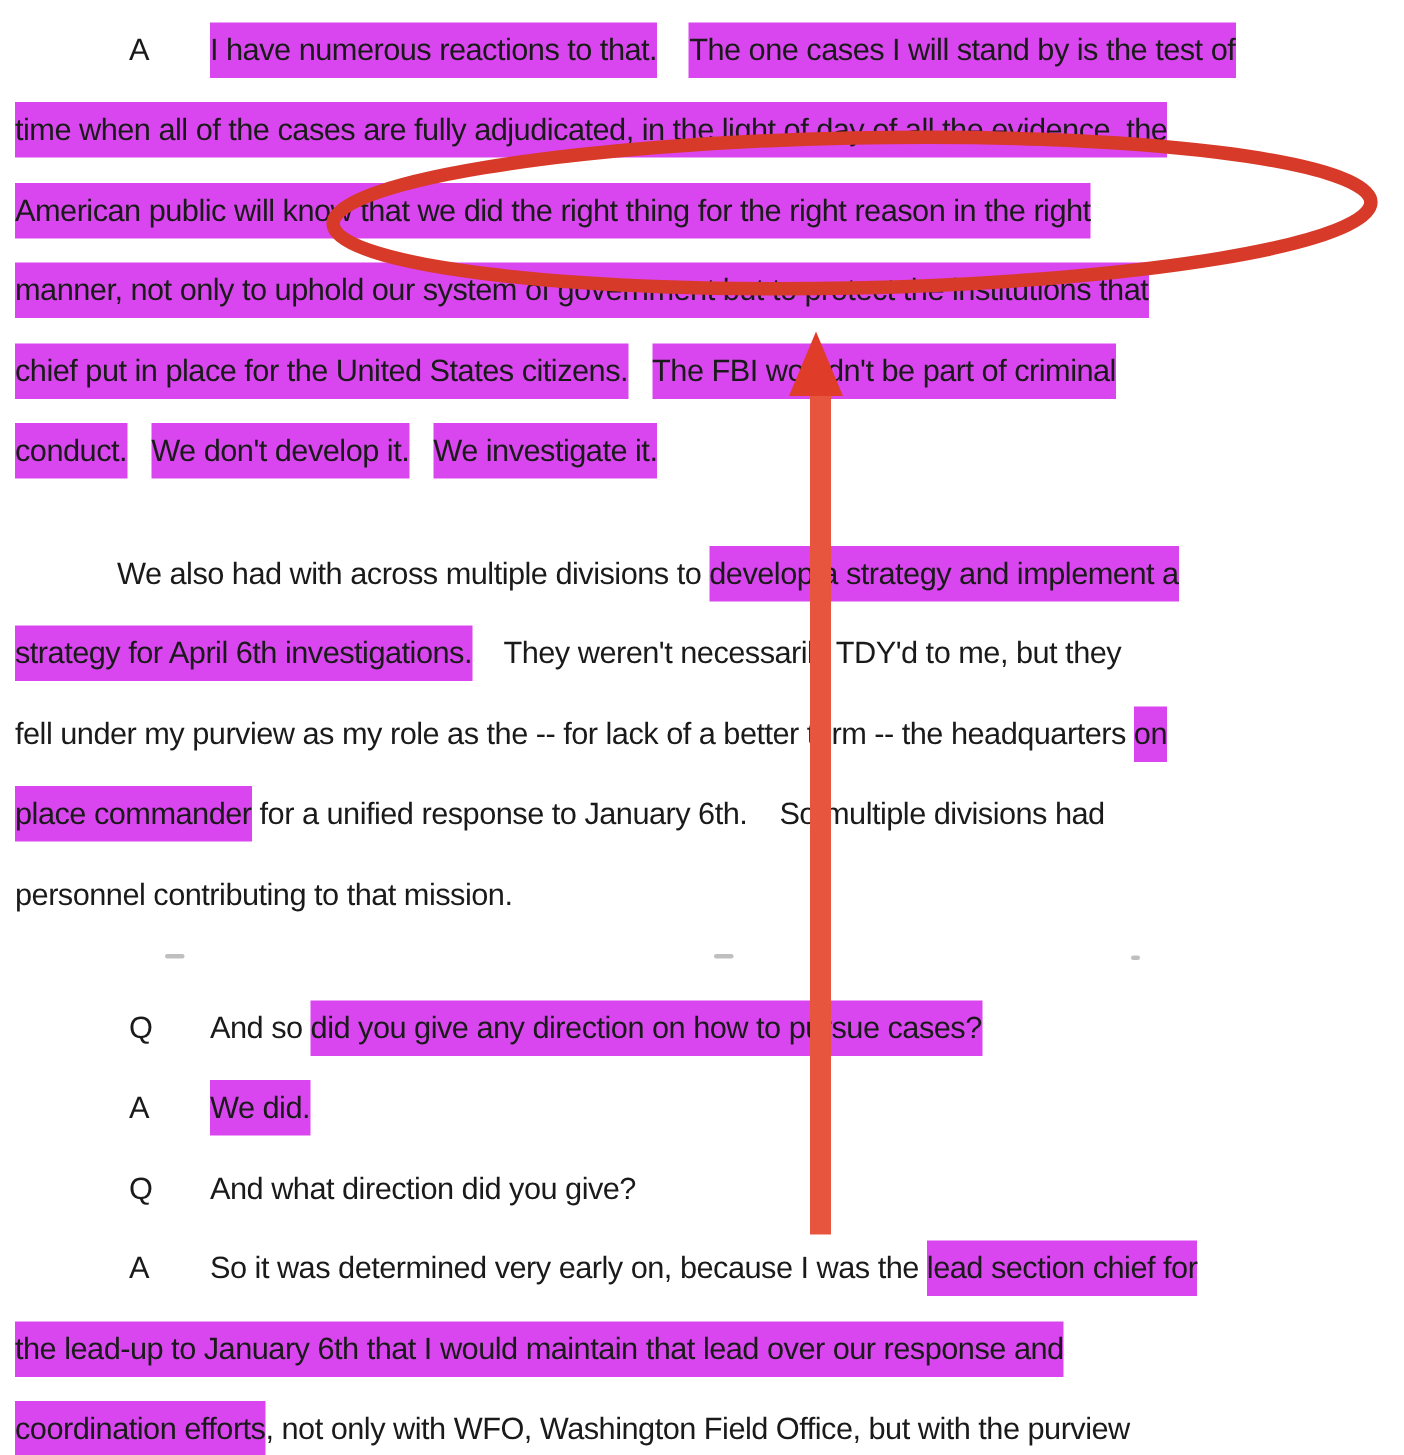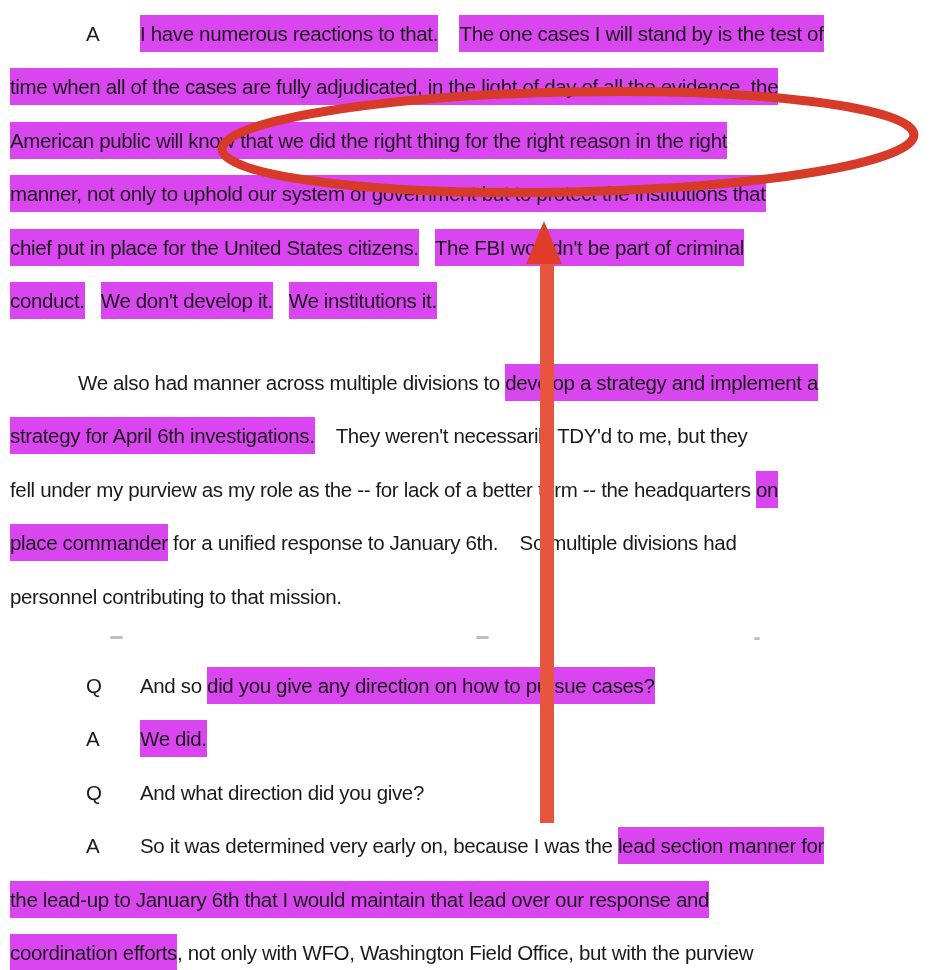--- a/index.html
+++ b/index.html
@@ -35,30 +35,30 @@
 <body>
 
 <div id="page">
 
   <div id="lines-root">
       <div class="line indent-speaker" style="top: 15px;"><span class="marker">A</span><span class="seg hl">I have numerous reactions to that.</span><span class="seg">    </span><span class="seg hl">The one cases I will stand by is the test of</span></div>
       <div class="line indent-flush" style="top: 68px;"><span class="seg hl">time when all of the cases are fully adjudicated, in the light of day of all the evidence, the</span></div>
       <div class="line indent-flush" style="top: 122px;"><span class="seg hl">American public will know that we did the right thing for the right reason in the right</span></div>
       <div class="line indent-flush" style="top: 175px;"><span class="seg hl">manner, not only to uphold our system of government but to protect the institutions that</span></div>
       <div class="line indent-flush" style="top: 229px;"><span class="seg hl">chief put in place for the United States citizens.</span><span class="seg">   </span><span class="seg hl">The FBI wouldn't be part of criminal</span></div>
-      <div class="line indent-flush" style="top: 282px;"><span class="seg hl">conduct.</span><span class="seg">   </span><span class="seg hl">We don't develop it.</span><span class="seg">   </span><span class="seg hl">We institutions it.</span></div>
-      <div class="line indent-para" style="top: 364px;"><span class="seg">We also had manner across multiple divisions to </span><span class="seg hl">develop a strategy and implement a</span></div>
+      <div class="line indent-flush" style="top: 282px;"><span class="seg hl">conduct.</span><span class="seg">   </span><span class="seg hl">We don't develop it.</span><span class="seg">   </span><span class="seg hl">We investigate it.</span></div>
+      <div class="line indent-para" style="top: 364px;"><span class="seg">We also had with across multiple divisions to </span><span class="seg hl">develop a strategy and implement a</span></div>
       <div class="line indent-flush" style="top: 417px;"><span class="seg hl">strategy for April 6th investigations.</span><span class="seg">    They weren't necessarily TDY'd to me, but they</span></div>
       <div class="line indent-flush" style="top: 471px;"><span class="seg">fell under my purview as my role as the -- for lack of a better term -- the headquarters </span><span class="seg hl">on</span></div>
       <div class="line indent-flush" style="top: 524px;"><span class="seg hl">place commander</span><span class="seg"> for a unified response to January 6th.    So multiple divisions had</span></div>
       <div class="line indent-flush" style="top: 578px;"><span class="seg">personnel contributing to that mission.</span></div>
       <div class="line indent-speaker" style="top: 667px;"><span class="marker">Q</span><span class="seg">And so </span><span class="seg hl">did you give any direction on how to pursue cases?</span></div>
       <div class="line indent-speaker" style="top: 720px;"><span class="marker">A</span><span class="seg hl">We did.</span></div>
       <div class="line indent-speaker" style="top: 774px;"><span class="marker">Q</span><span class="seg">And what direction did you give?</span></div>
-      <div class="line indent-speaker" style="top: 827px;"><span class="marker">A</span><span class="seg">So it was determined very early on, because I was the </span><span class="seg hl">lead section manner for</span></div>
+      <div class="line indent-speaker" style="top: 827px;"><span class="marker">A</span><span class="seg">So it was determined very early on, because I was the </span><span class="seg hl">lead section chief for</span></div>
       <div class="line indent-flush" style="top: 881px;"><span class="seg hl">the lead-up to January 6th that I would maintain that lead over our response and</span></div>
       <div class="line indent-flush" style="top: 934px;"><span class="seg hl">coordination efforts</span><span class="seg">, not only with WFO, Washington Field Office, but with the purview</span></div>
     </div>
 
   <div class="faint-mark" style="left:110px;top:636px;"></div>
   <div class="faint-mark" style="left:476px;top:636px;"></div>
   <div class="faint-mark" style="left:754px;top:637px;width:6px;"></div>
 
   <svg id="annotation-overlay" width="936" height="970" viewBox="0 0 936 970" xmlns="http://www.w3.org/2000/svg">
 

